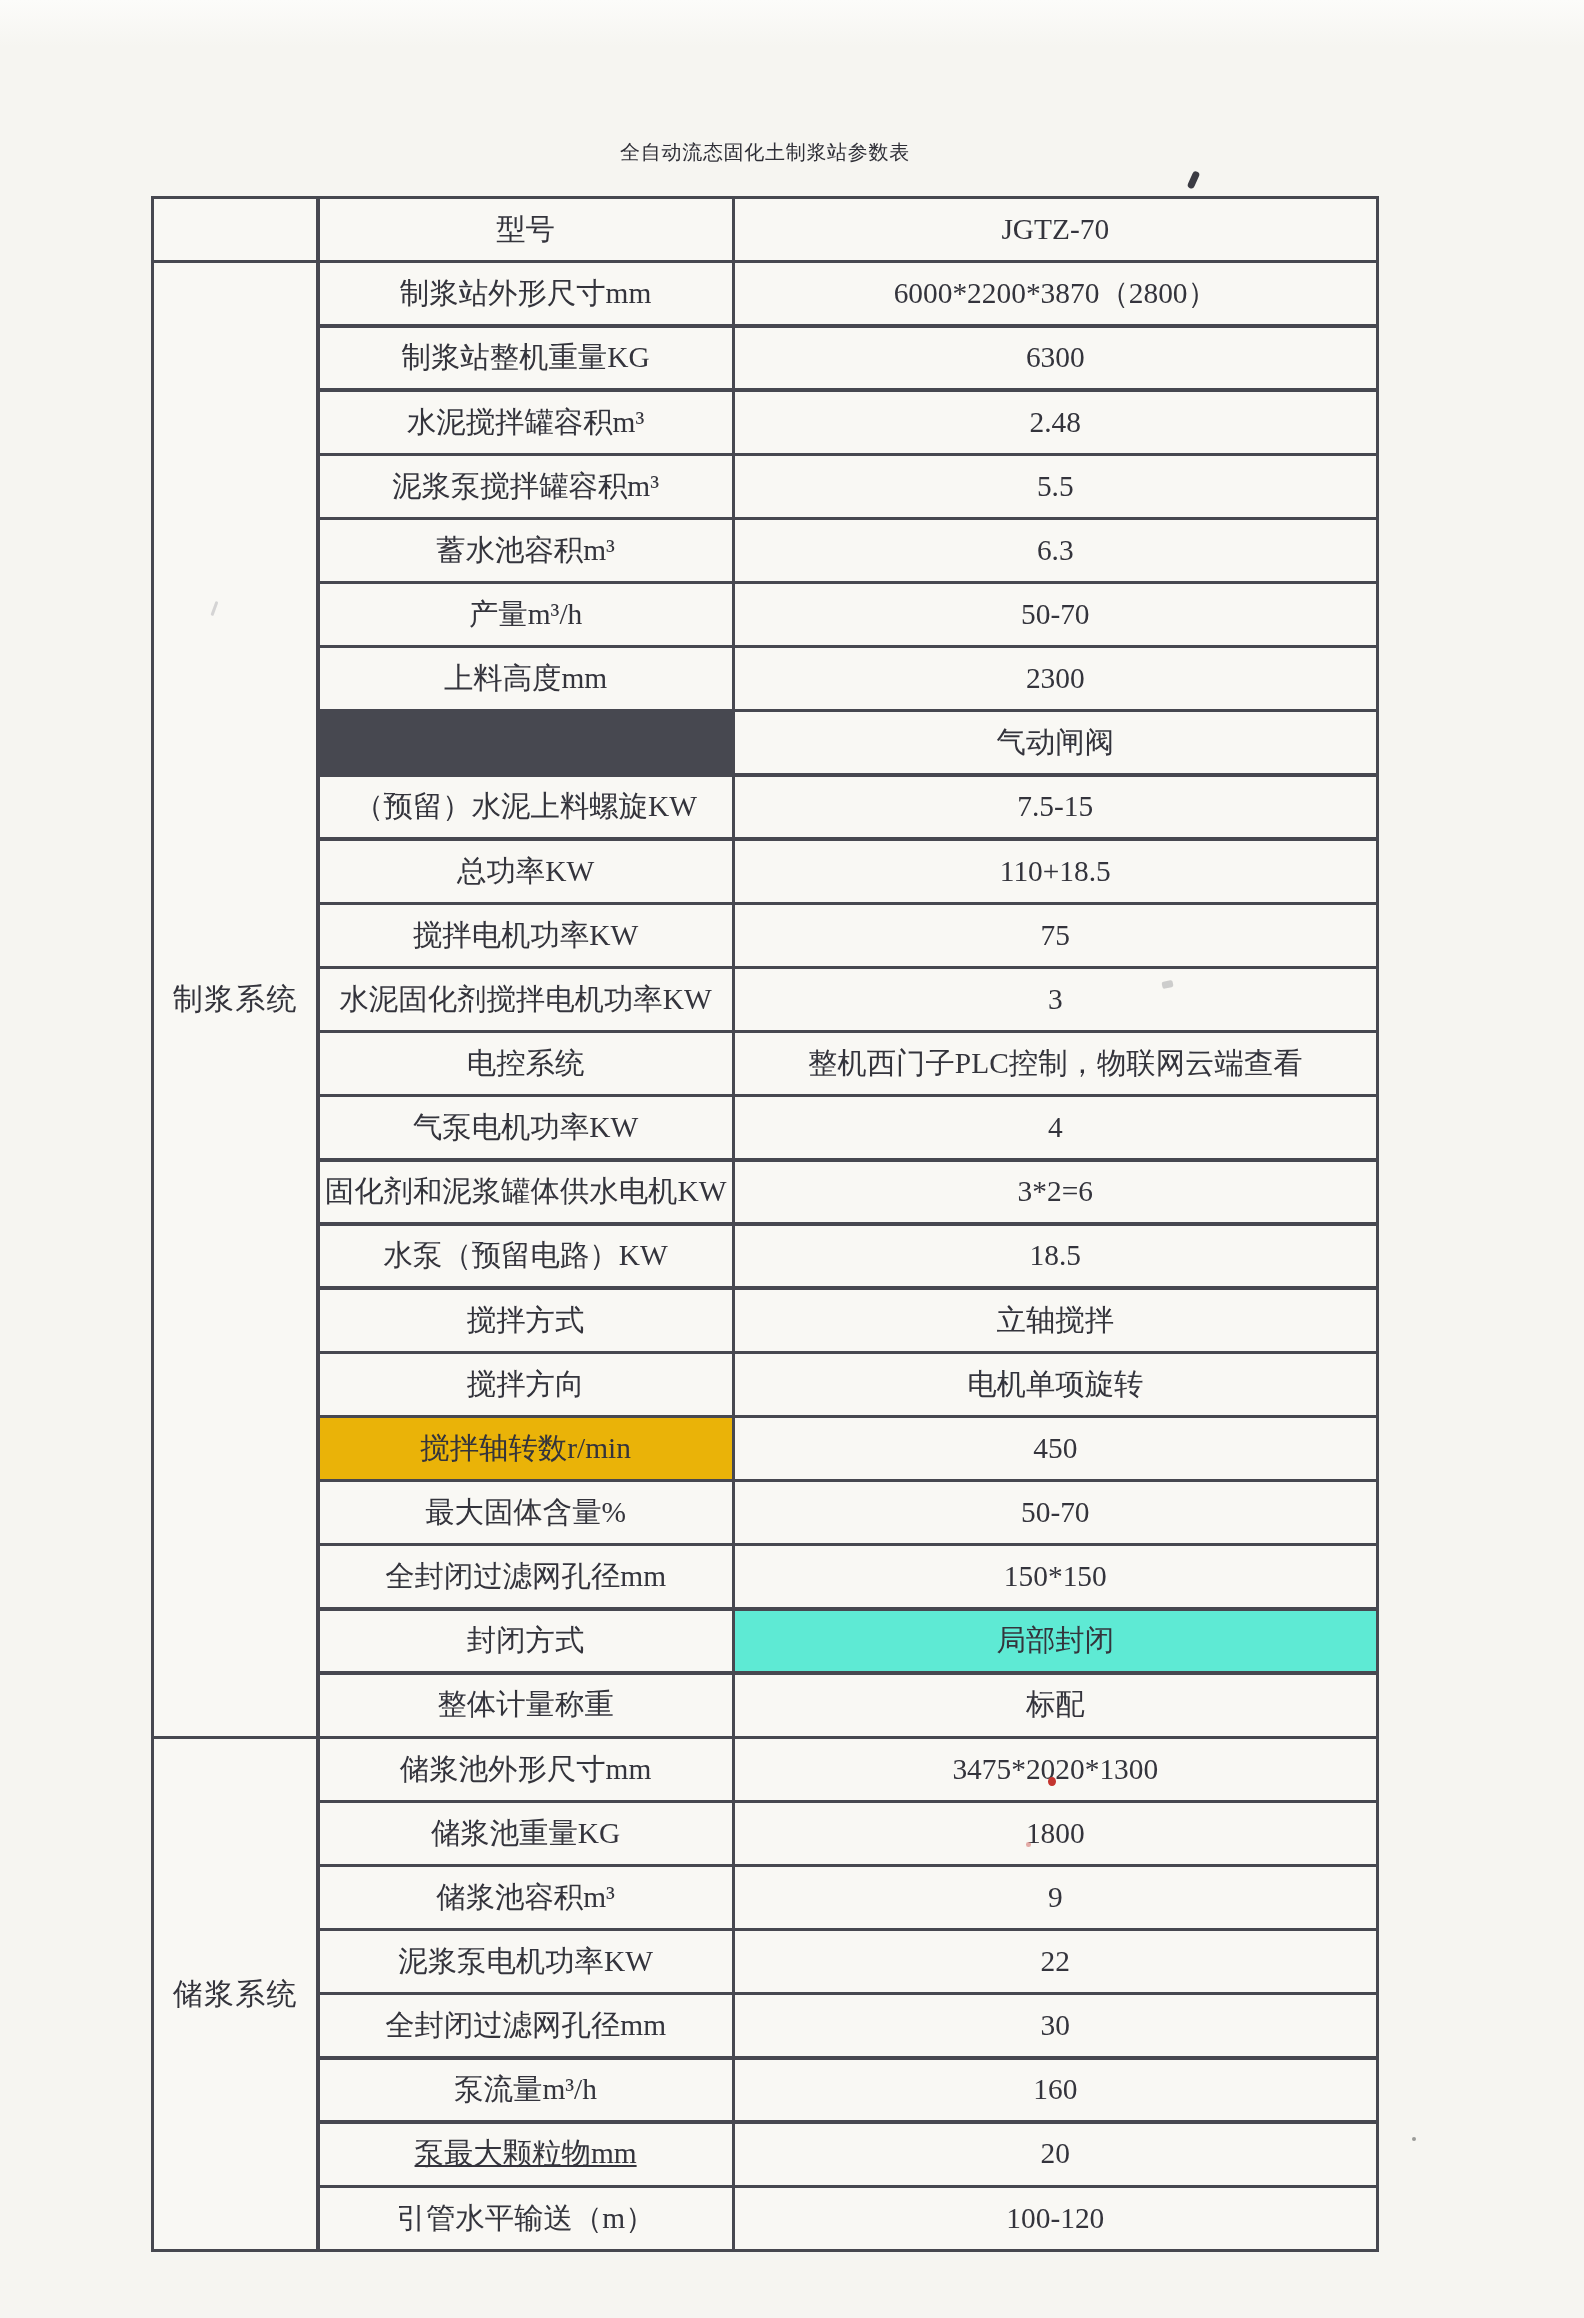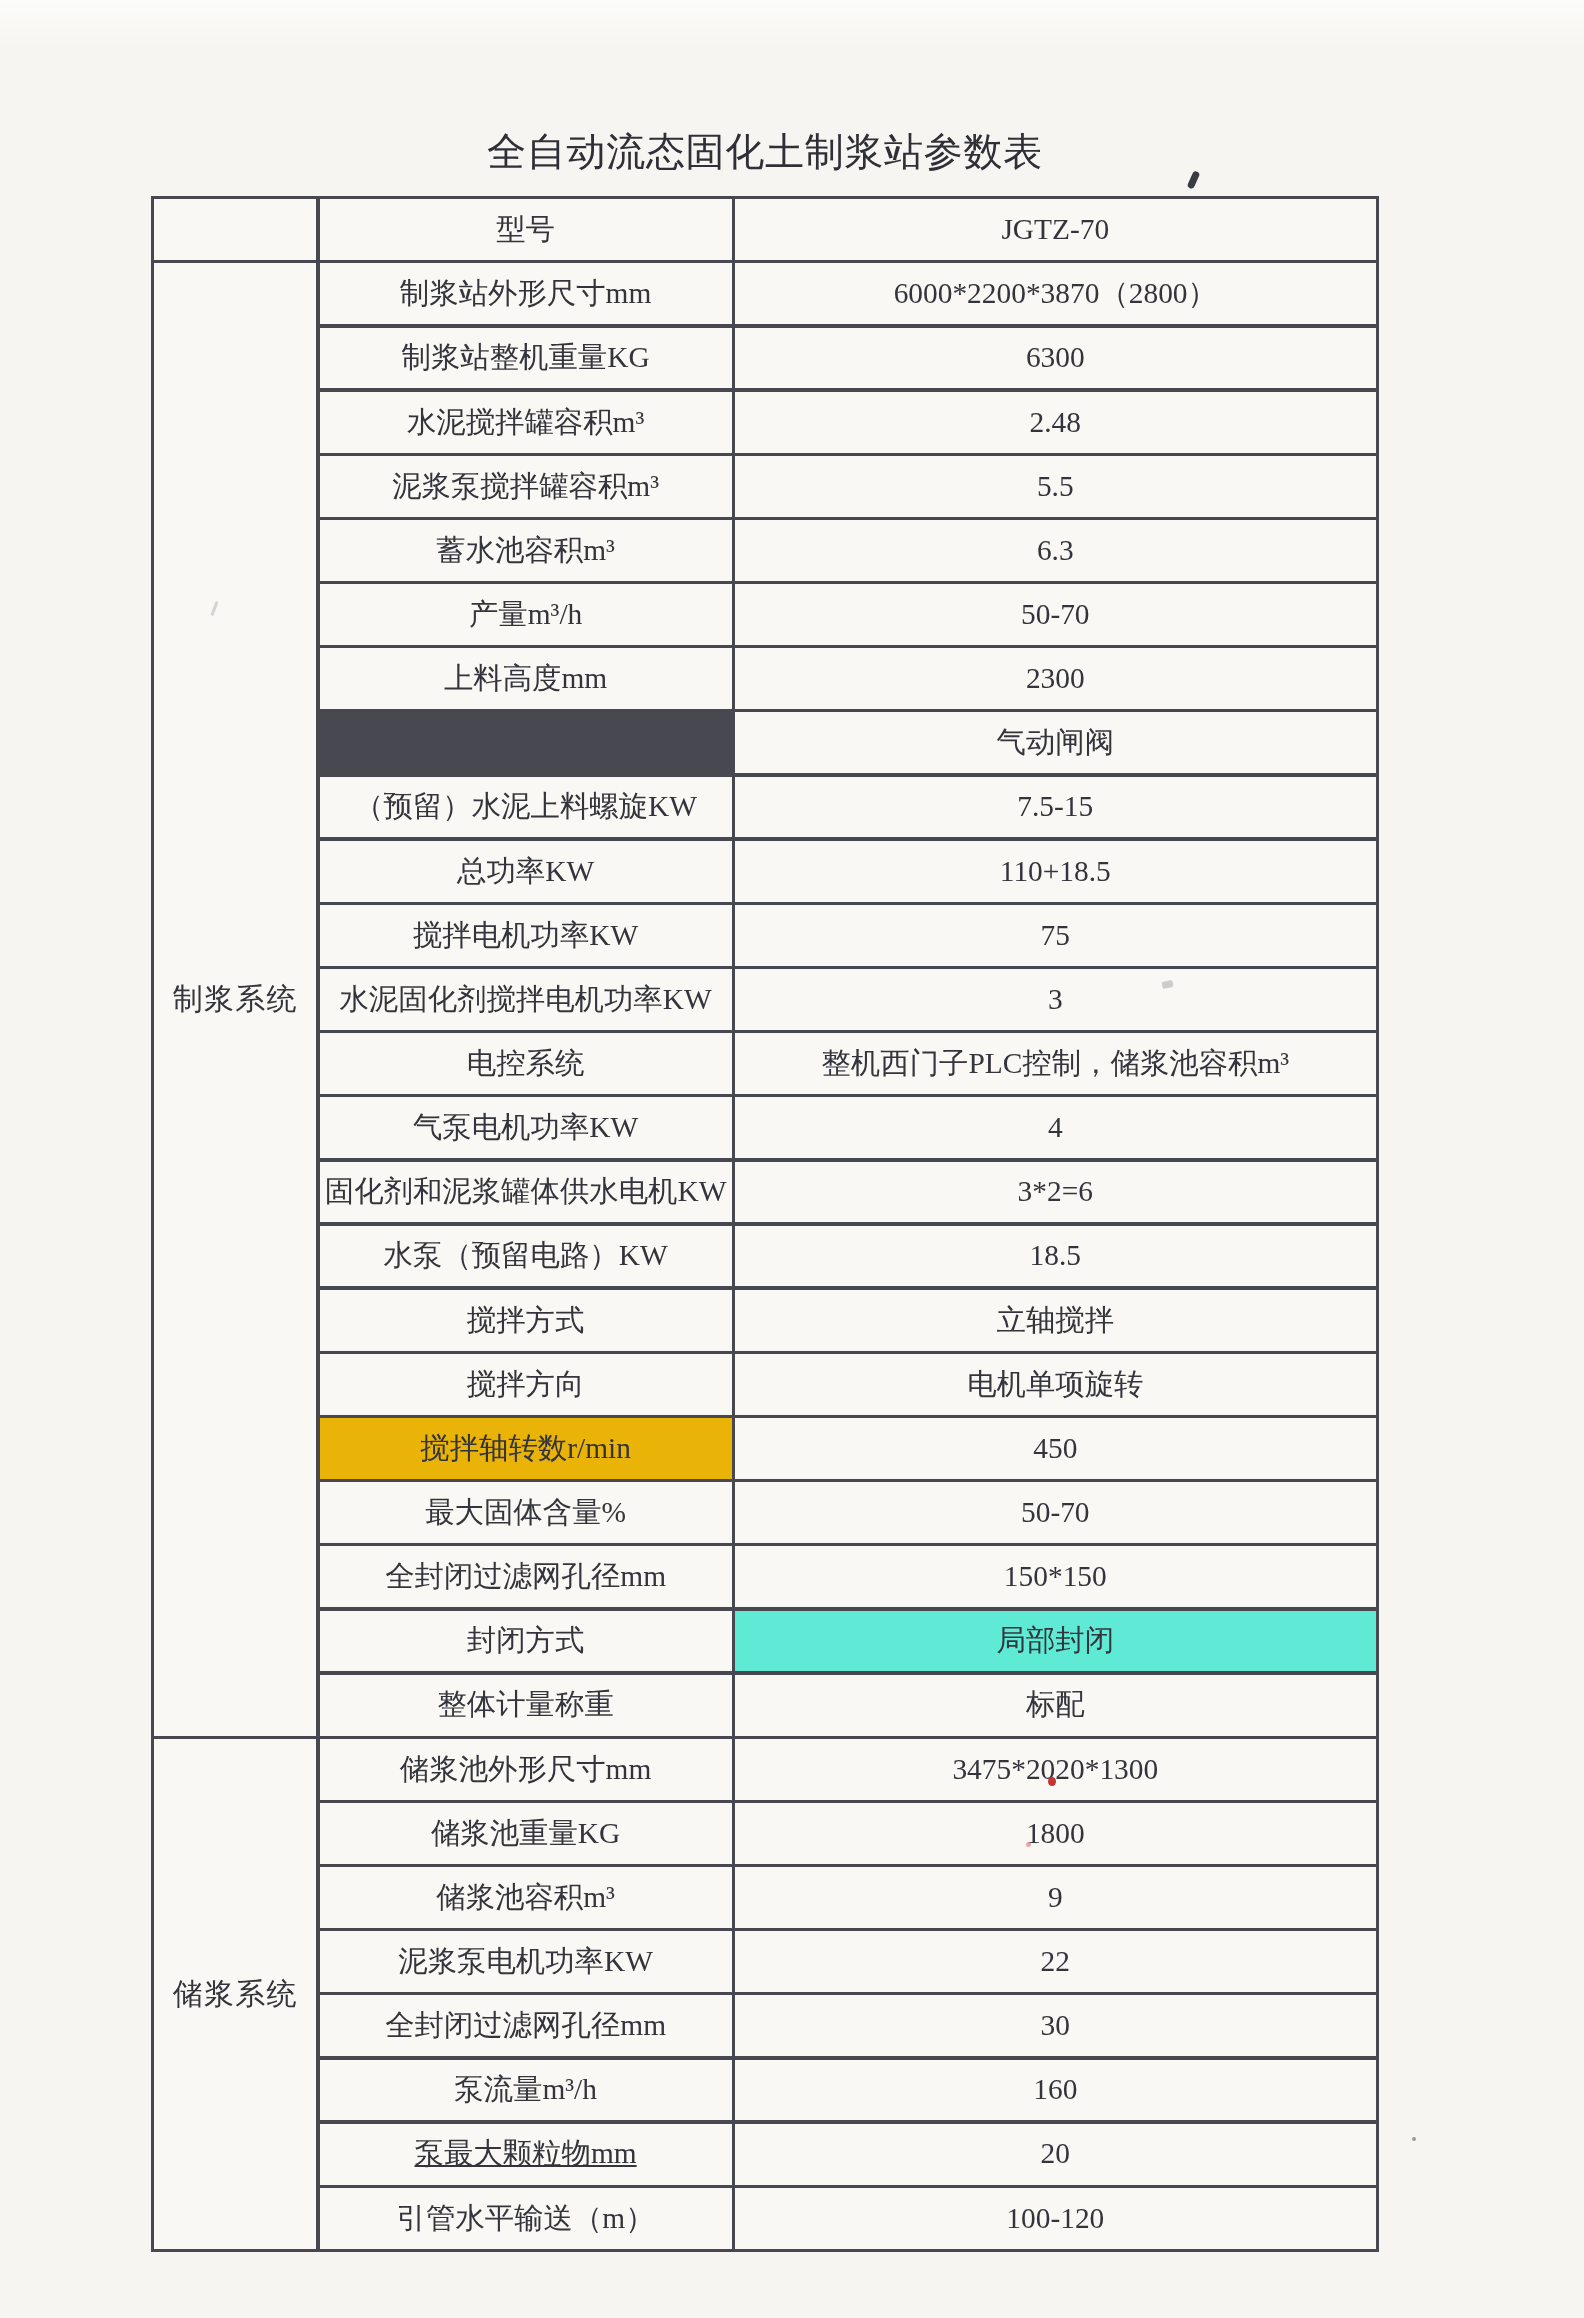--- a/index.html
+++ b/index.html
@@ -3,21 +3,21 @@
 <meta charset="utf-8">
 <style>
   html,body{margin:0;padding:0;}
   body{
     width:1585px;height:2319px;position:relative;overflow:hidden;
     background:linear-gradient(180deg,#fcfcfa 0px,#f7f6f2 47px,#f6f5f1 100%);
     font-family:"Liberation Serif","DejaVu Serif",serif;
   }
   .doc-title{
     position:absolute;left:151px;top:130px;width:1228px;height:44px;
-    text-align:center;font-size:39px;line-height:44px;color:#2f2f37;
+    text-align:center;font-size:20px;line-height:44px;color:#2f2f37;
     letter-spacing:0.7px;
   }
   .param-table{
     position:absolute;left:151px;top:196px;width:1228px;height:2056px;
     display:grid;
     grid-template-columns:162px 412px 1fr;
     grid-template-rows:repeat(32,1fr);
     gap:3.3px;padding:3.3px;box-sizing:border-box;
     background:#474850;
   }
@@ -63,21 +63,21 @@
     <div class="cell" style="grid-area: 9 / 3; background-color: rgb(249, 248, 244); color: rgb(52, 52, 60);">气动闸阀</div>
     <div class="cell" style="grid-area: 10 / 2; background-color: rgb(249, 248, 244); color: rgb(52, 52, 60);">（预留）水泥上料螺旋KW</div>
     <div class="cell" style="grid-area: 10 / 3; background-color: rgb(249, 248, 244); color: rgb(52, 52, 60);">7.5-15</div>
     <div class="cell" style="grid-area: 11 / 2; background-color: rgb(249, 248, 244); color: rgb(52, 52, 60);">总功率KW</div>
     <div class="cell" style="grid-area: 11 / 3; background-color: rgb(249, 248, 244); color: rgb(52, 52, 60);">110+18.5</div>
     <div class="cell" style="grid-area: 12 / 2; background-color: rgb(249, 248, 244); color: rgb(52, 52, 60);">搅拌电机功率KW</div>
     <div class="cell" style="grid-area: 12 / 3; background-color: rgb(249, 248, 244); color: rgb(52, 52, 60);">75</div>
     <div class="cell" style="grid-area: 13 / 2; background-color: rgb(249, 248, 244); color: rgb(52, 52, 60);">水泥固化剂搅拌电机功率KW</div>
     <div class="cell" style="grid-area: 13 / 3; background-color: rgb(249, 248, 244); color: rgb(52, 52, 60);">3</div>
     <div class="cell" style="grid-area: 14 / 2; background-color: rgb(249, 248, 244); color: rgb(52, 52, 60);">电控系统</div>
-    <div class="cell" style="grid-area: 14 / 3; background-color: rgb(249, 248, 244); color: rgb(52, 52, 60);">整机西门子PLC控制，储浆池容积m³</div>
+    <div class="cell" style="grid-area: 14 / 3; background-color: rgb(249, 248, 244); color: rgb(52, 52, 60);">整机西门子PLC控制，物联网云端查看</div>
     <div class="cell" style="grid-area: 15 / 2; background-color: rgb(249, 248, 244); color: rgb(52, 52, 60);">气泵电机功率KW</div>
     <div class="cell" style="grid-area: 15 / 3; background-color: rgb(249, 248, 244); color: rgb(52, 52, 60);">4</div>
     <div class="cell" style="grid-area: 16 / 2; background-color: rgb(249, 248, 244); color: rgb(52, 52, 60);">固化剂和泥浆罐体供水电机KW</div>
     <div class="cell" style="grid-area: 16 / 3; background-color: rgb(249, 248, 244); color: rgb(52, 52, 60);">3*2=6</div>
     <div class="cell" style="grid-area: 17 / 2; background-color: rgb(249, 248, 244); color: rgb(52, 52, 60);">水泵（预留电路）KW</div>
     <div class="cell" style="grid-area: 17 / 3; background-color: rgb(249, 248, 244); color: rgb(52, 52, 60);">18.5</div>
     <div class="cell" style="grid-area: 18 / 2; background-color: rgb(249, 248, 244); color: rgb(52, 52, 60);">搅拌方式</div>
     <div class="cell" style="grid-area: 18 / 3; background-color: rgb(249, 248, 244); color: rgb(52, 52, 60);">立轴搅拌</div>
     <div class="cell" style="grid-area: 19 / 2; background-color: rgb(249, 248, 244); color: rgb(52, 52, 60);">搅拌方向</div>
     <div class="cell" style="grid-area: 19 / 3; background-color: rgb(249, 248, 244); color: rgb(52, 52, 60);">电机单项旋转</div>

